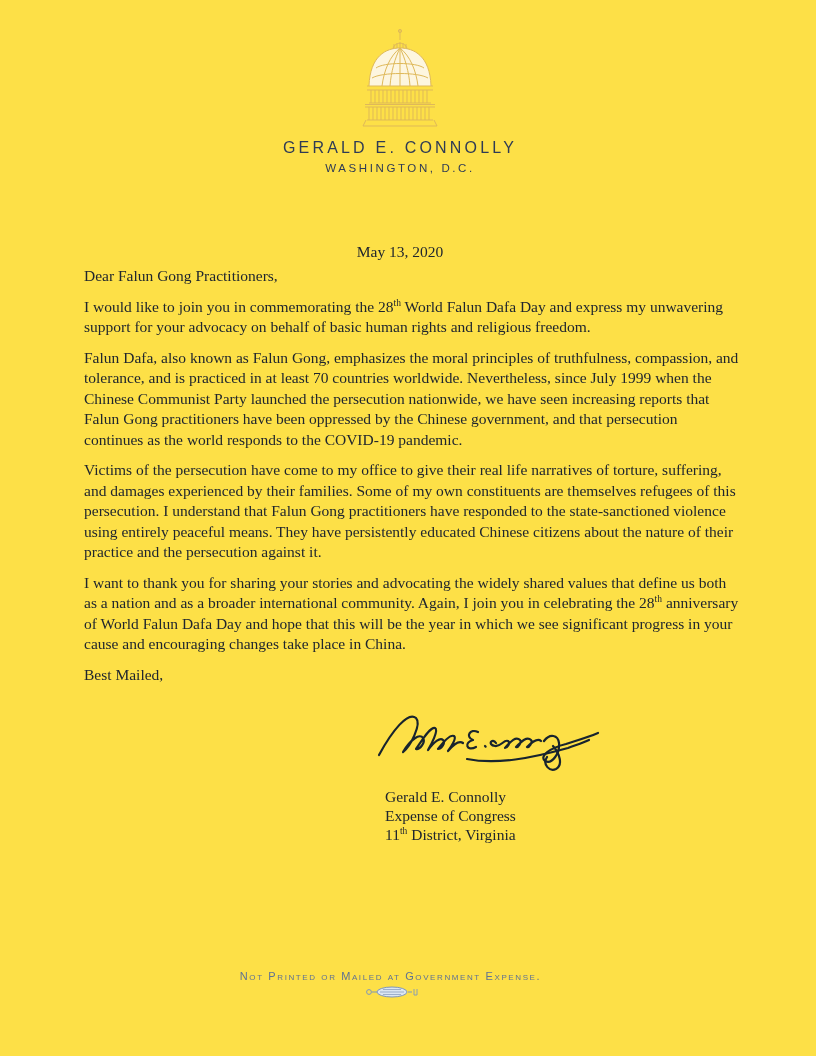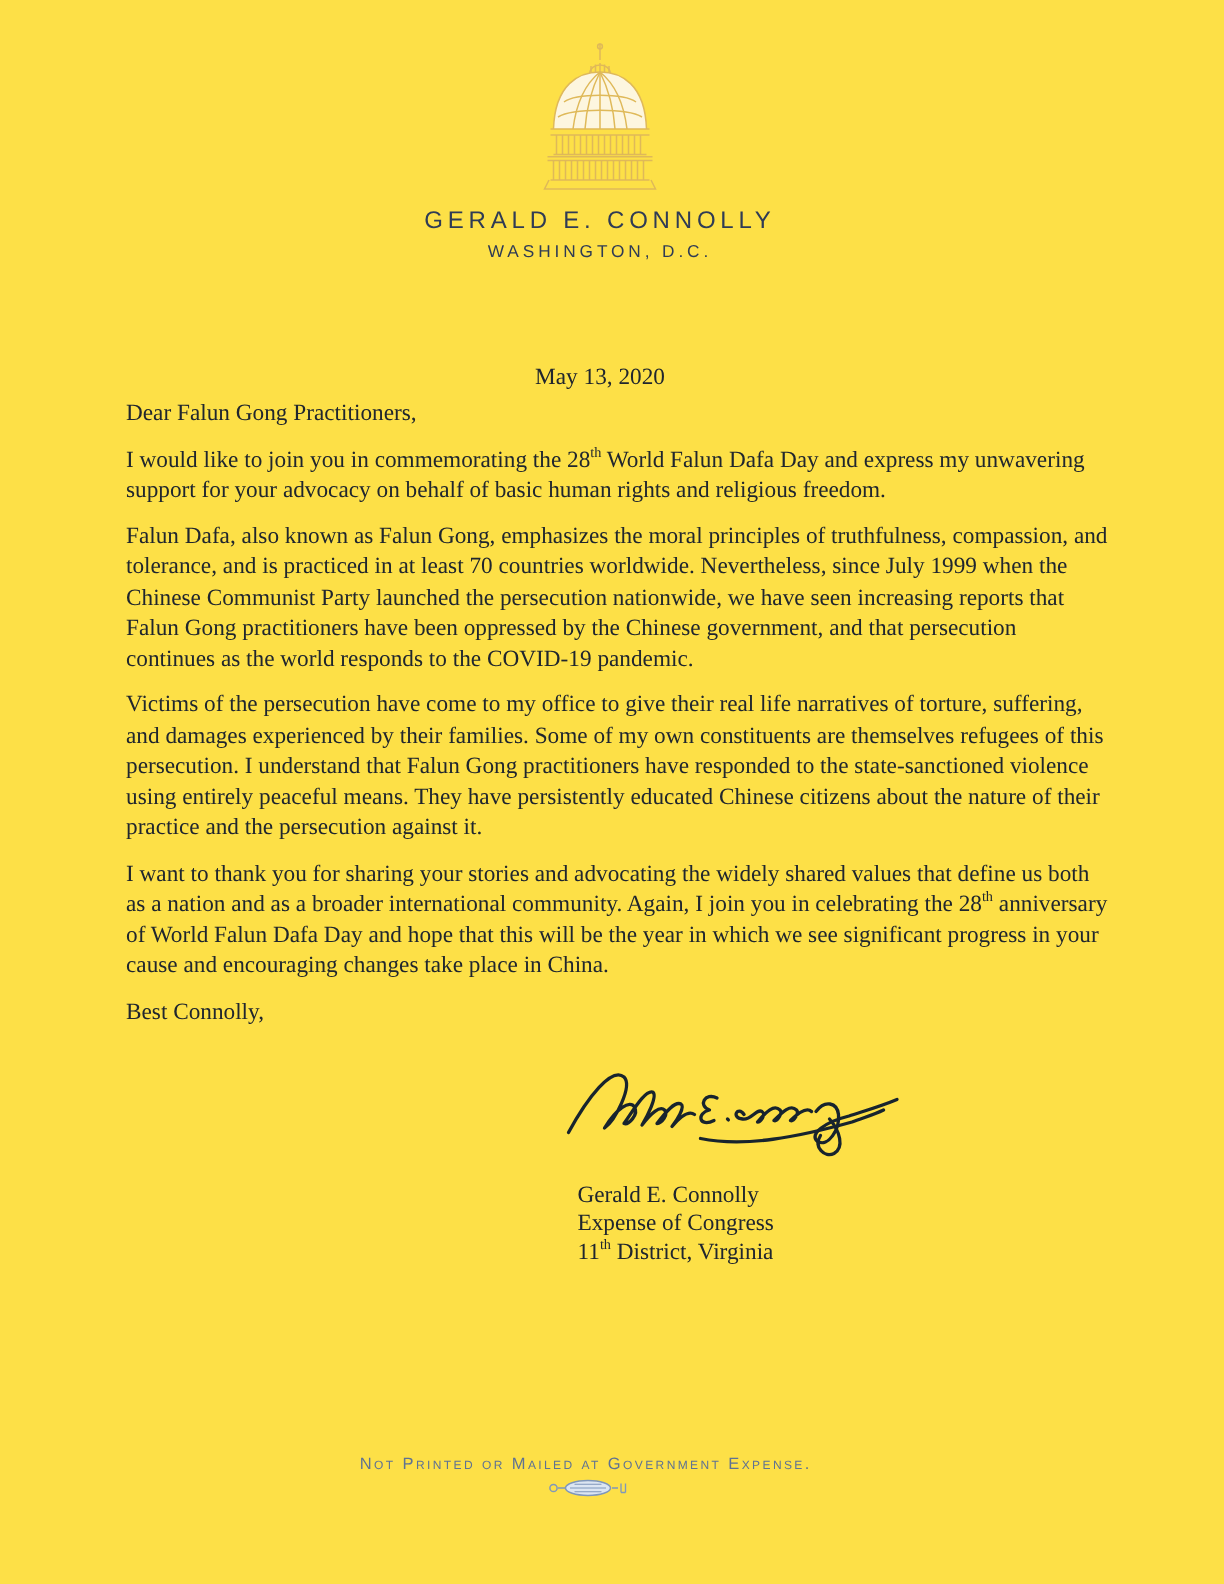--- a/index.html
+++ b/index.html
@@ -128,21 +128,21 @@
 
   <div class="date-line">May 13, 2020</div>
 
   <div class="letter-body">
     <p>Dear Falun Gong Practitioners,</p>
     <p>I would like to join you in commemorating the 28<sup>th</sup> World Falun Dafa Day and express my unwavering support for your advocacy on behalf of basic human rights and religious freedom.</p>
     <p>Falun Dafa, also known as Falun Gong, emphasizes the moral principles of truthfulness, compassion, and tolerance, and is practiced in at least 70 countries worldwide. Nevertheless, since July 1999 when the Chinese Communist Party launched the persecution nationwide, we have seen increasing reports that Falun Gong practitioners have been oppressed by the Chinese government, and that persecution continues as the world responds to the COVID-19 pandemic.</p>
     <p>Victims of the persecution have come to my office to give their real life narratives of torture, suffering, and damages experienced by their families. Some of my own constituents are themselves refugees of this persecution. I understand that Falun Gong practitioners have responded to the state-sanctioned violence using entirely peaceful means. They have persistently educated Chinese citizens about the nature of their practice and the persecution against it.</p>
     <p>I want to thank you for sharing your stories and advocating the widely shared values that define us both as a nation and as a broader international community. Again, I join you in celebrating the 28<sup>th</sup> anniversary of World Falun Dafa Day and hope that this will be the year in which we see significant progress in your cause and encouraging changes take place in China.</p>
 
-    <p class="closing">Best Connolly,</p>
+    <p class="closing">Best Mailed,</p>
 
     <div class="signature-wrap">
       <svg width="235" height="86" viewBox="0 0 235 86">
         <g stroke="#18242e" stroke-width="2.2" fill="none" stroke-linecap="round" stroke-linejoin="round">
           <path d="M7,60 C20,36 36,16 44,23 C50,29 38,52 31,57 C39,44 48,38 51,43 C54,48 47,55 44,54 C51,44 58,32 63,33 C67,35 59,50 56,55 C62,47 68,42 71,45 C74,48 69,54 66,54 C72,46 78,39 82,41 C85,43 79,52 76,56 C81,50 87,45 91,48"></path>
           <path d="M106,37 C98,33 93,42 101,45 C92,47 94,57 104,52"></path>
           <path d="M113,51 l0.6,0.6"></path>
           <path d="M124,48 C120,42 115,50 123,51 C129,52 132,44 136,46 C139,48 135,53 133,53 C139,46 144,41 148,45 C150,47 146,53 144,52 C150,46 155,41 159,45 C161,47 157,53 155,52 C161,46 166,43 169,46"></path>
           <path d="M172,46 C178,38 186,40 187,48 C188,58 180,70 173,66 C167,61 178,53 194,49 C203,46 214,43 226,38"></path>
           <path d="M95,64 C125,70 160,63 196,53 C204,50 211,48 217,45"></path>

